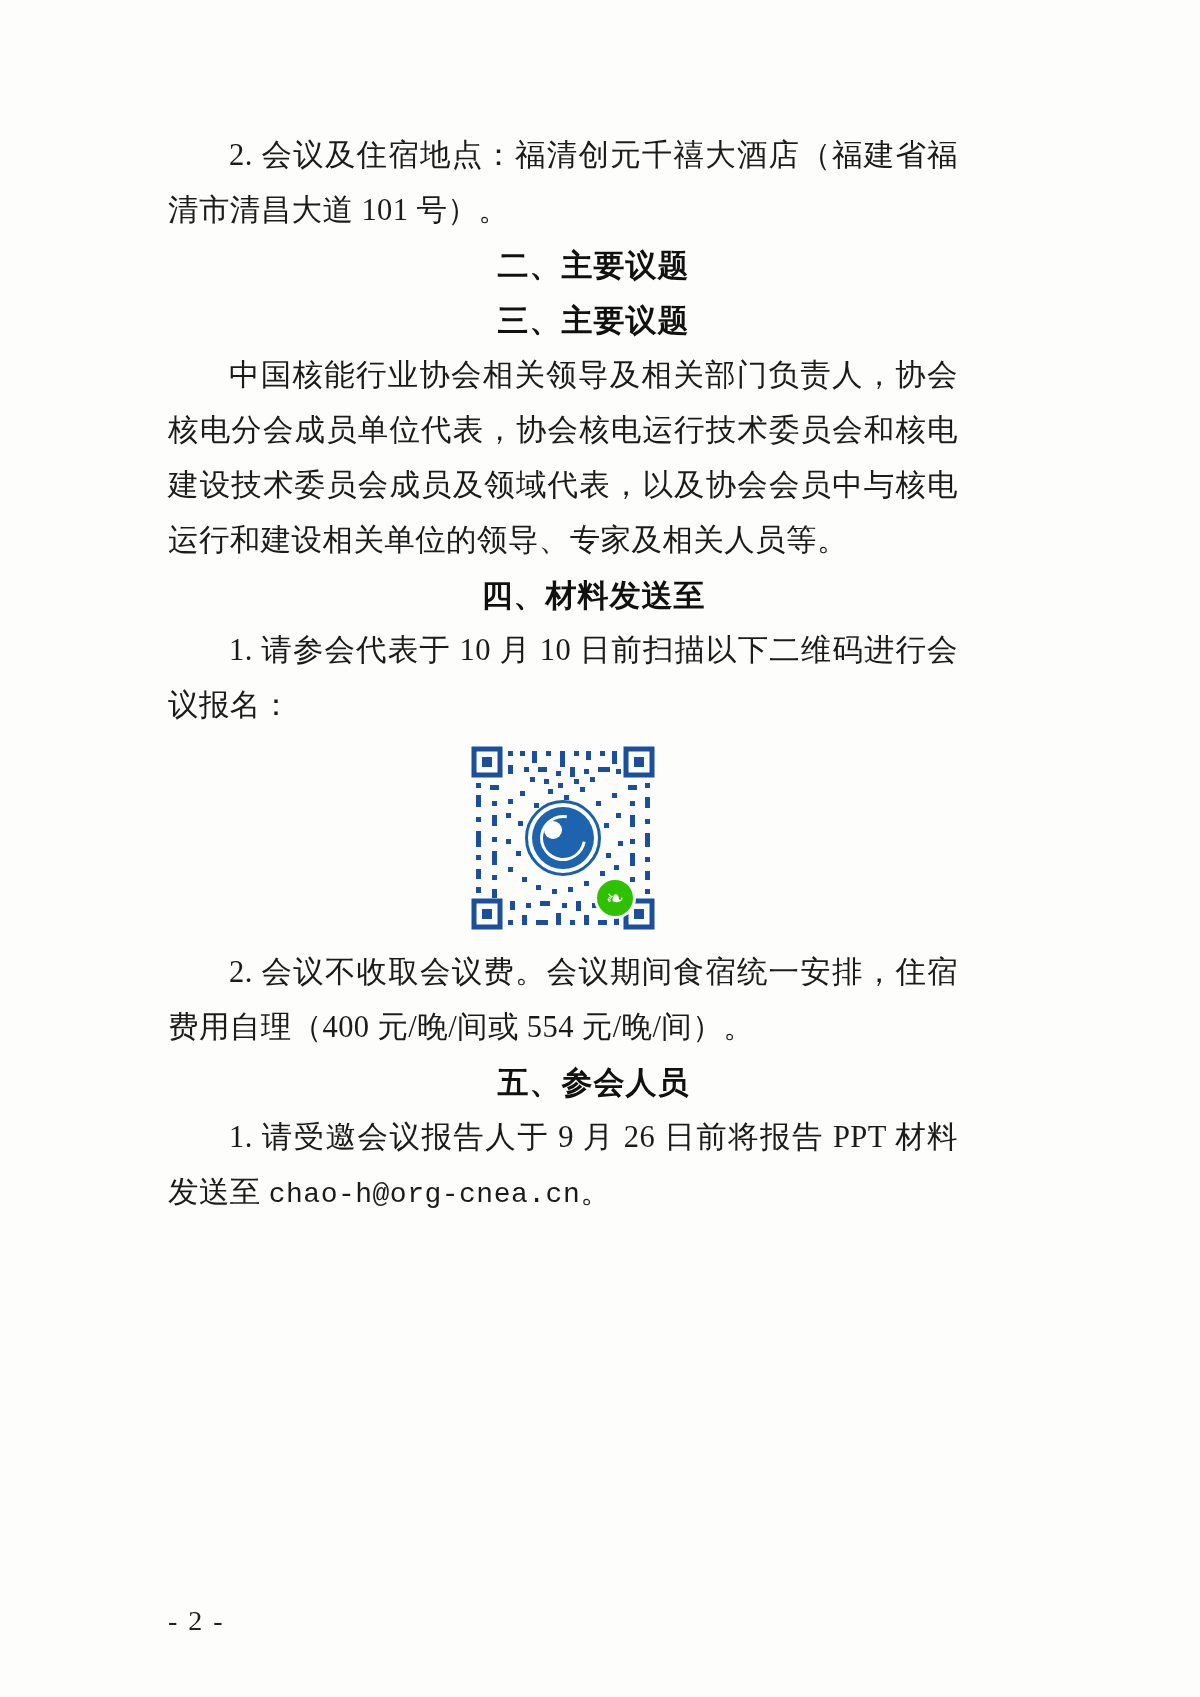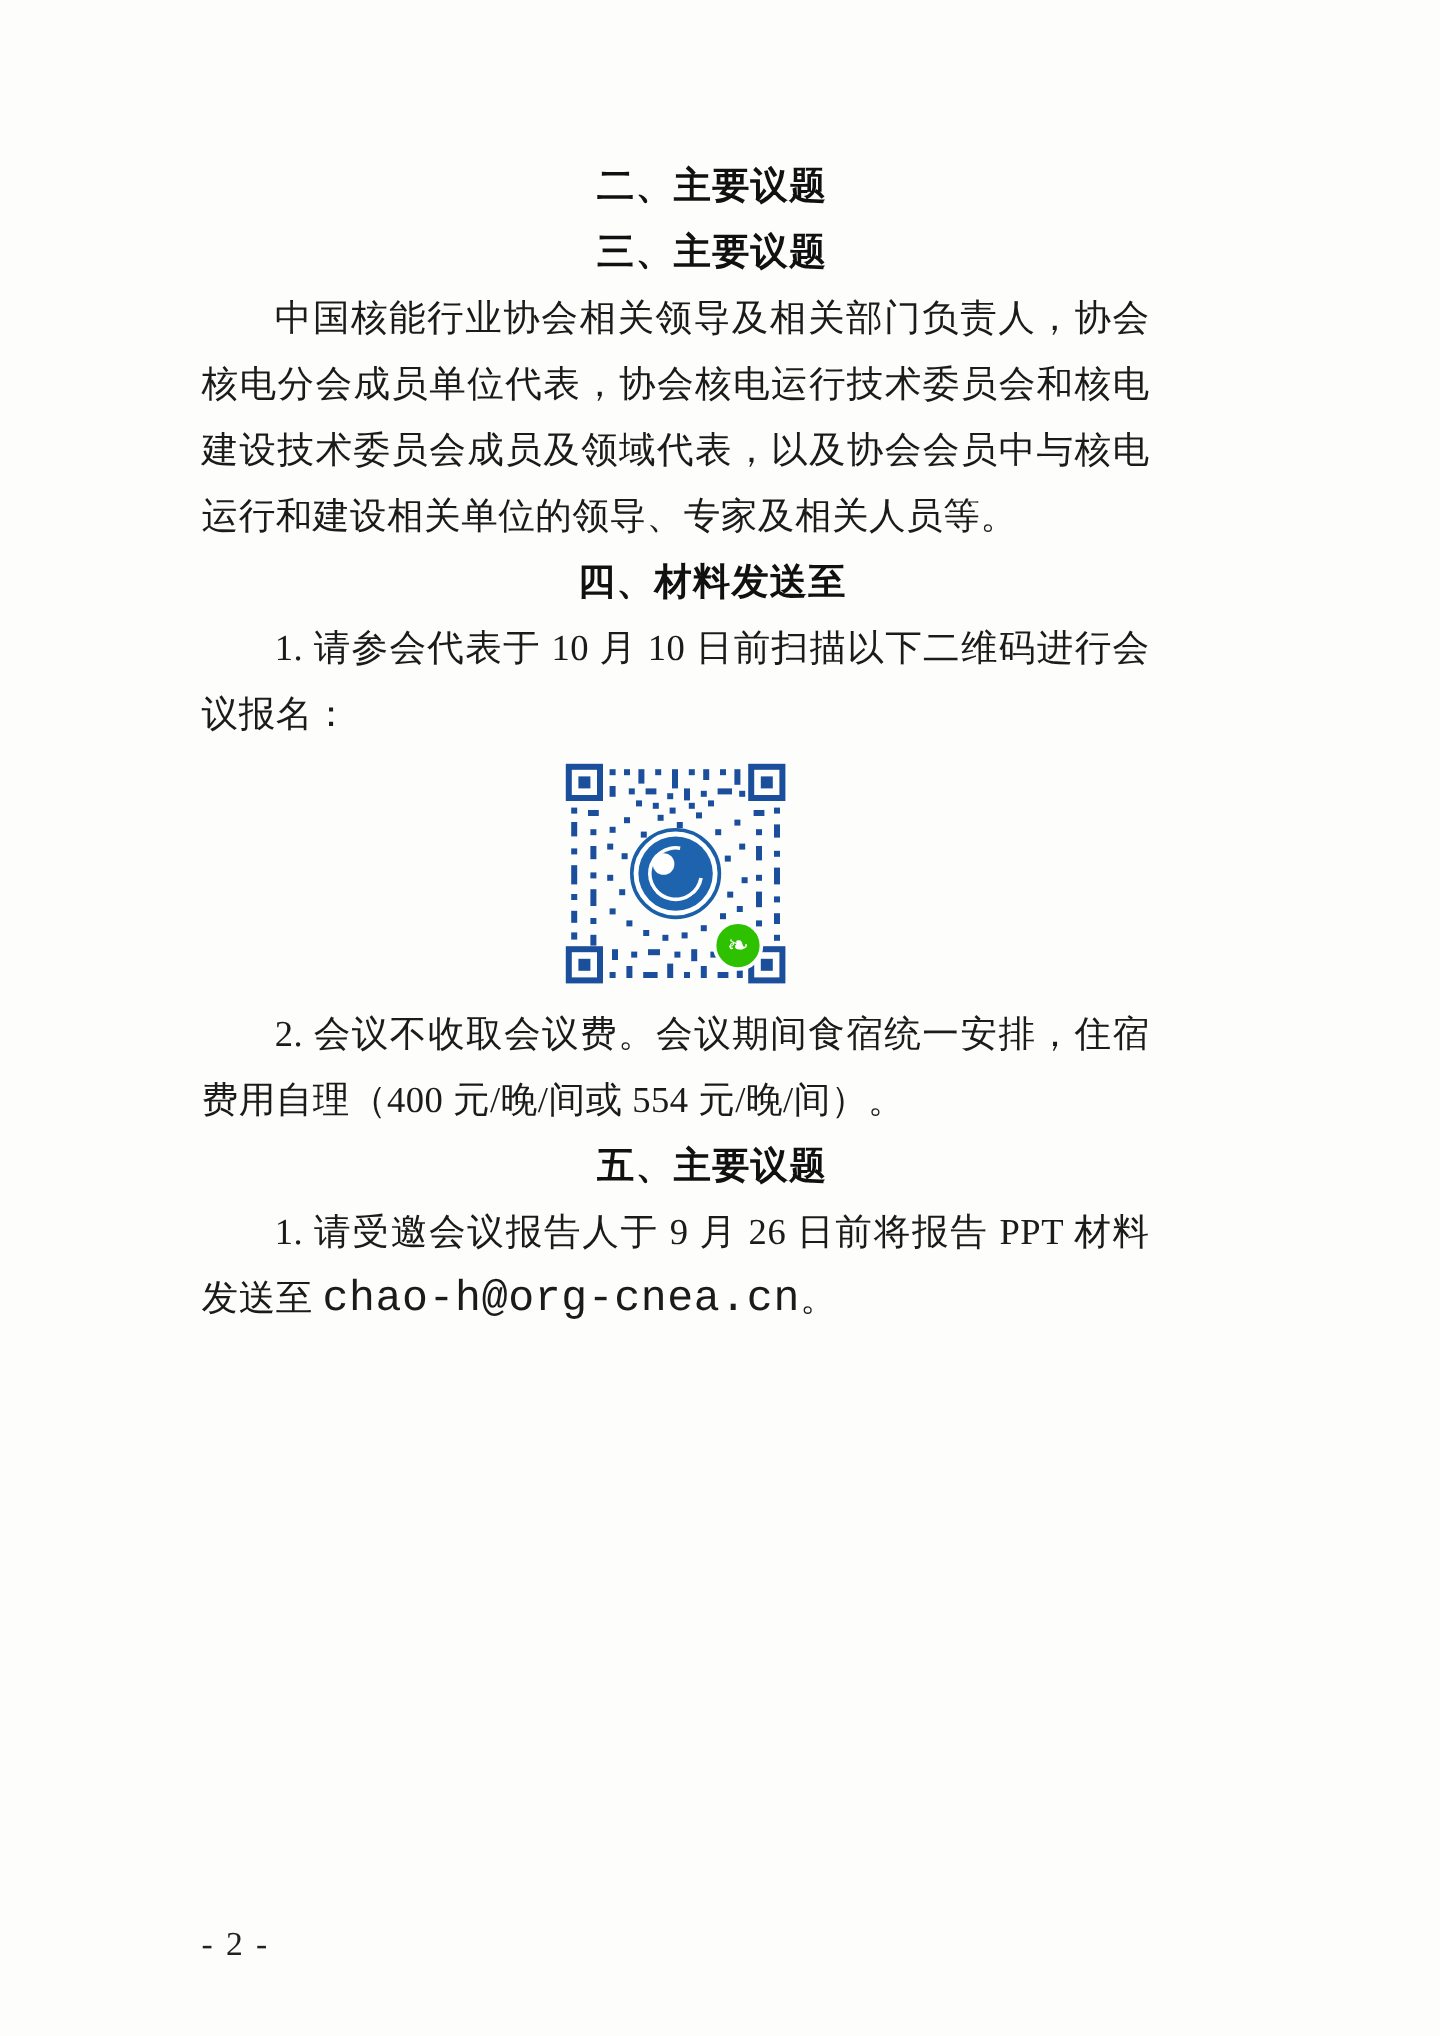--- a/index.html
+++ b/index.html
@@ -135,30 +135,31 @@
     position: absolute;
     left: 168px;
     bottom: 60px;
     font-size: 28px;
     letter-spacing: 2px;
     color: #222222;
     font-family: "Liberation Serif", serif;
   }
   .mono {
     font-family: "Liberation Mono", "DejaVu Sans Mono", monospace;
-    font-size: 36px;
+    font-size: 28px;
     letter-spacing: 0.5px;
   }
 </style>
 </head>
 <body>
 
 <div class="page">
   <div class="content">
 
+    <p class="para indent">2. 会议及住宿地点：福清创元千禧大酒店（福建省福清市清昌大道 101 号）。</p>
 
     <p class="heading">二、主要议题</p>
 
 
     <p class="heading">三、主要议题</p>
 
     <p class="para indent">中国核能行业协会相关领导及相关部门负责人，协会核电分会成员单位代表，协会核电运行技术委员会和核电建设技术委员会成员及领域代表，以及协会会员中与核电运行和建设相关单位的领导、专家及相关人员等。</p>
 
     <p class="heading">四、材料发送至</p>
 
@@ -278,20 +279,20 @@
         </svg>
         <div class="qr-center">
           <div class="qr-center-inner"></div>
         </div>
         <div class="qr-badge">❧</div>
       </div>
     </div>
 
     <p class="para indent">2. 会议不收取会议费。会议期间食宿统一安排，住宿费用自理（400 元/晚/间或 554 元/晚/间）。</p>
 
-    <p class="heading">五、主要议题</p>
+    <p class="heading">五、参会人员</p>
 
     <p class="para indent"><span>1. 请受邀会议报告人于 9 月 26 日前将报告 PPT 材料发送至 </span><span class="mono">chao-h@org-cnea.cn</span><span>。</span></p>
 
   </div>
 
   <div class="footer">- 2 -</div>
 </div>
 
 </body></html>

